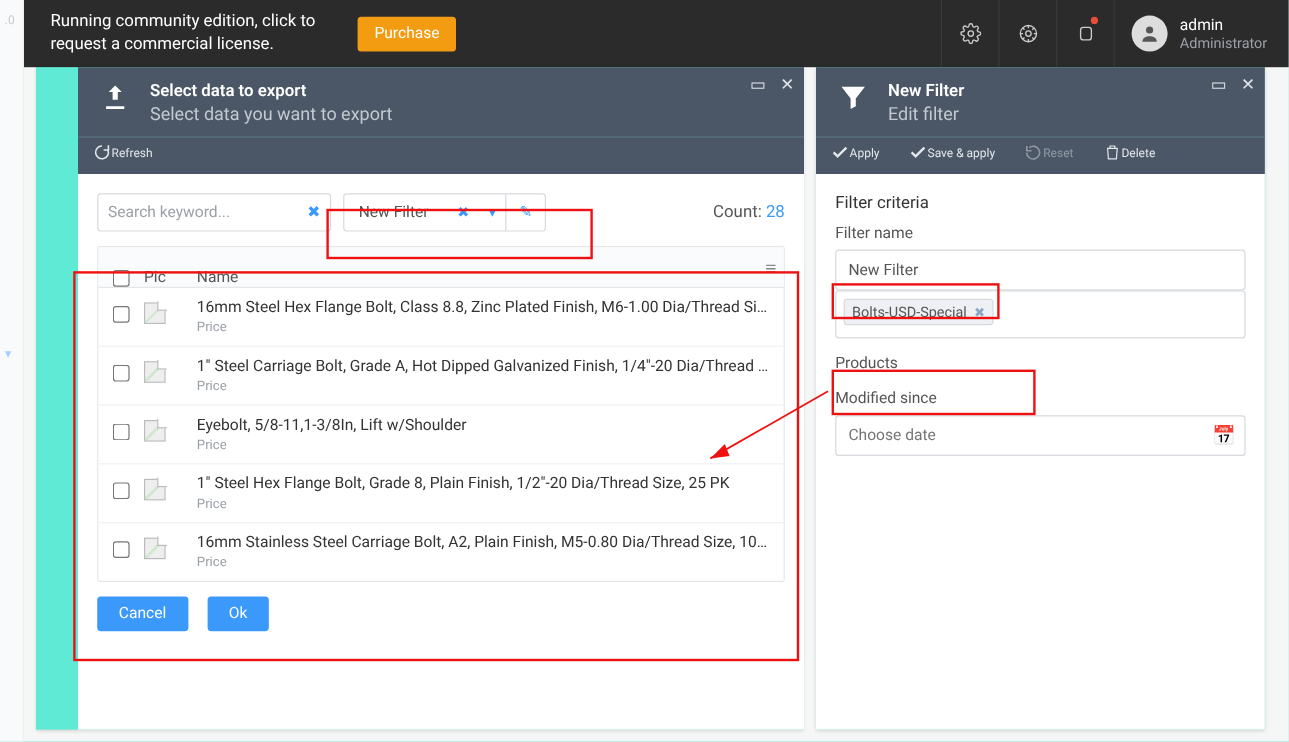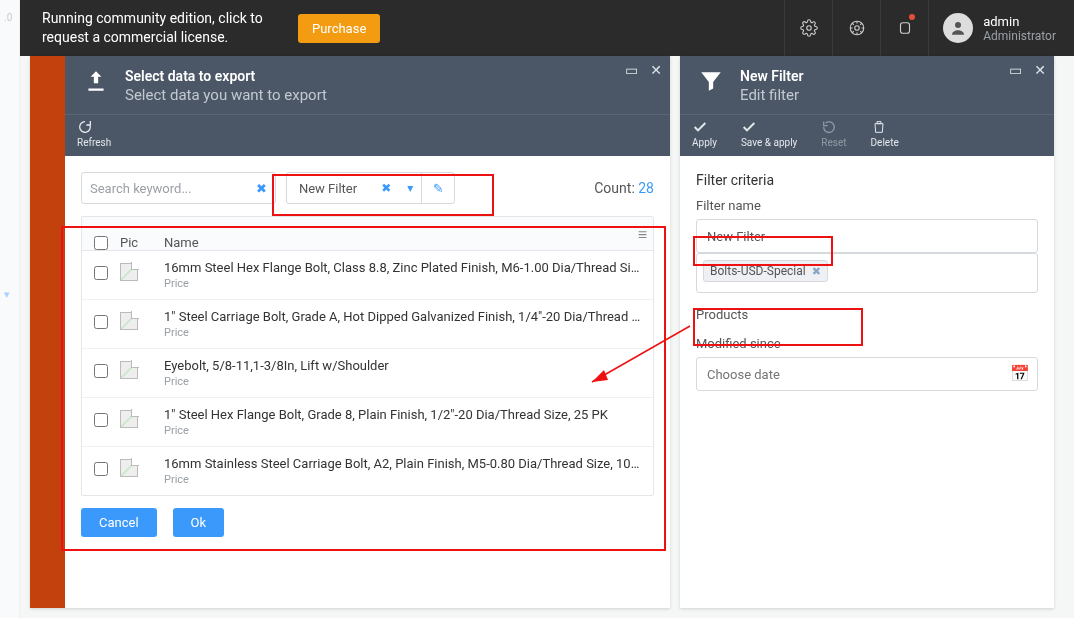--- a/index.html
+++ b/index.html
@@ -16,34 +16,34 @@
 .user-block{display:flex;align-items:center;border-left:1px solid #3a3a3a;padding-left:14px;height:72px}
 .avatar{width:30px;height:30px;border-radius:50%;background:#ddd;display:flex;align-items:center;justify-content:center;margin-right:10px}
 .avatar svg{width:18px;height:18px;fill:#555}
 .user-block .u1{color:#fff;font-size:13px}
 .user-block .u2{color:#9aa0a6;font-size:12px}
 
 .leftstrip{position:absolute;left:0;top:0;width:20px;height:618px;background:#f2f3f5;border-right:1px solid #ddd}
 .leftstrip .lab{position:absolute;top:12px;left:4px;font-size:10px;color:#888}
 .leftstrip .chev{position:absolute;top:288px;left:4px;color:#3b99fc;font-size:11px}
 
-.panel{position:absolute;background:#c2410c;box-shadow:0 1px 3px rgba(0,0,0,.15);display:flex;flex-direction:column}
+.panel{position:absolute;background:#5eead4;box-shadow:0 1px 3px rgba(0,0,0,.15);display:flex;flex-direction:column}
 .panel.left{left:30px;top:56px;width:640px;height:552px}
 .panel.right{left:680px;top:56px;width:374px;height:552px}
 .closetab{position:absolute;left:30px;top:56px;width:35px;height:24px;background:#4b5766;display:flex;align-items:center;justify-content:center;color:#cfd5dc;cursor:pointer;font-size:15px}
 .panel-left-inner{margin-left:35px;flex:1;display:flex;flex-direction:column}
 .hdr{background:#4b5766;color:#fff;display:flex;align-items:flex-start;padding:12px 12px 10px 16px;position:relative}
 .hdr-icon{width:30px;margin-right:14px;display:flex;justify-content:center}
 .hdr-icon svg{width:26px;height:26px;fill:#fff}
 .hdr-titles h2{font-size:14px;font-weight:600;margin-bottom:2px}
 .hdr-titles p{font-size:15px;color:#c2c9d1}
 .hdr-winbtns{position:absolute;right:8px;top:6px;display:flex;gap:12px;color:#dfe4ea}
 .hdr-winbtns span{cursor:pointer;font-size:14px}
 .toolbar{background:#4b5766;color:#e3e7ec;display:flex;padding:4px 0 8px 0;border-top:1px solid #5a6675}
-.tool{display:flex;flex-direction:column;align-items:flex-start;font-size:10px;padding:0 12px;cursor:pointer}
+.tool{display:flex;align-items:center;font-size:10px;padding:0 12px;cursor:pointer}
 .tool.disabled{opacity:.45;cursor:default}
 .tool svg{width:16px;height:16px;fill:#e3e7ec;margin-bottom:2px}
 .body{flex:1;background:#fff;overflow:auto;padding:16px 16px 12px 16px;position:relative}
 
 .controls{display:flex;align-items:center;gap:10px;margin-bottom:12px}
 .searchbox{flex:0 0 170px;border:1px solid #d6d9de;border-radius:3px;height:32px;display:flex;align-items:center;padding:0 8px}
 .searchbox input{flex:1;border:none;outline:none;font-size:13px;color:#555}
 .searchbox input::placeholder{color:#9aa0a6}
 .x-icon{color:#3b99fc;font-size:13px;cursor:pointer}
 .filterbox{border:1px solid #d6d9de;border-radius:3px;height:32px;display:flex;align-items:center}

